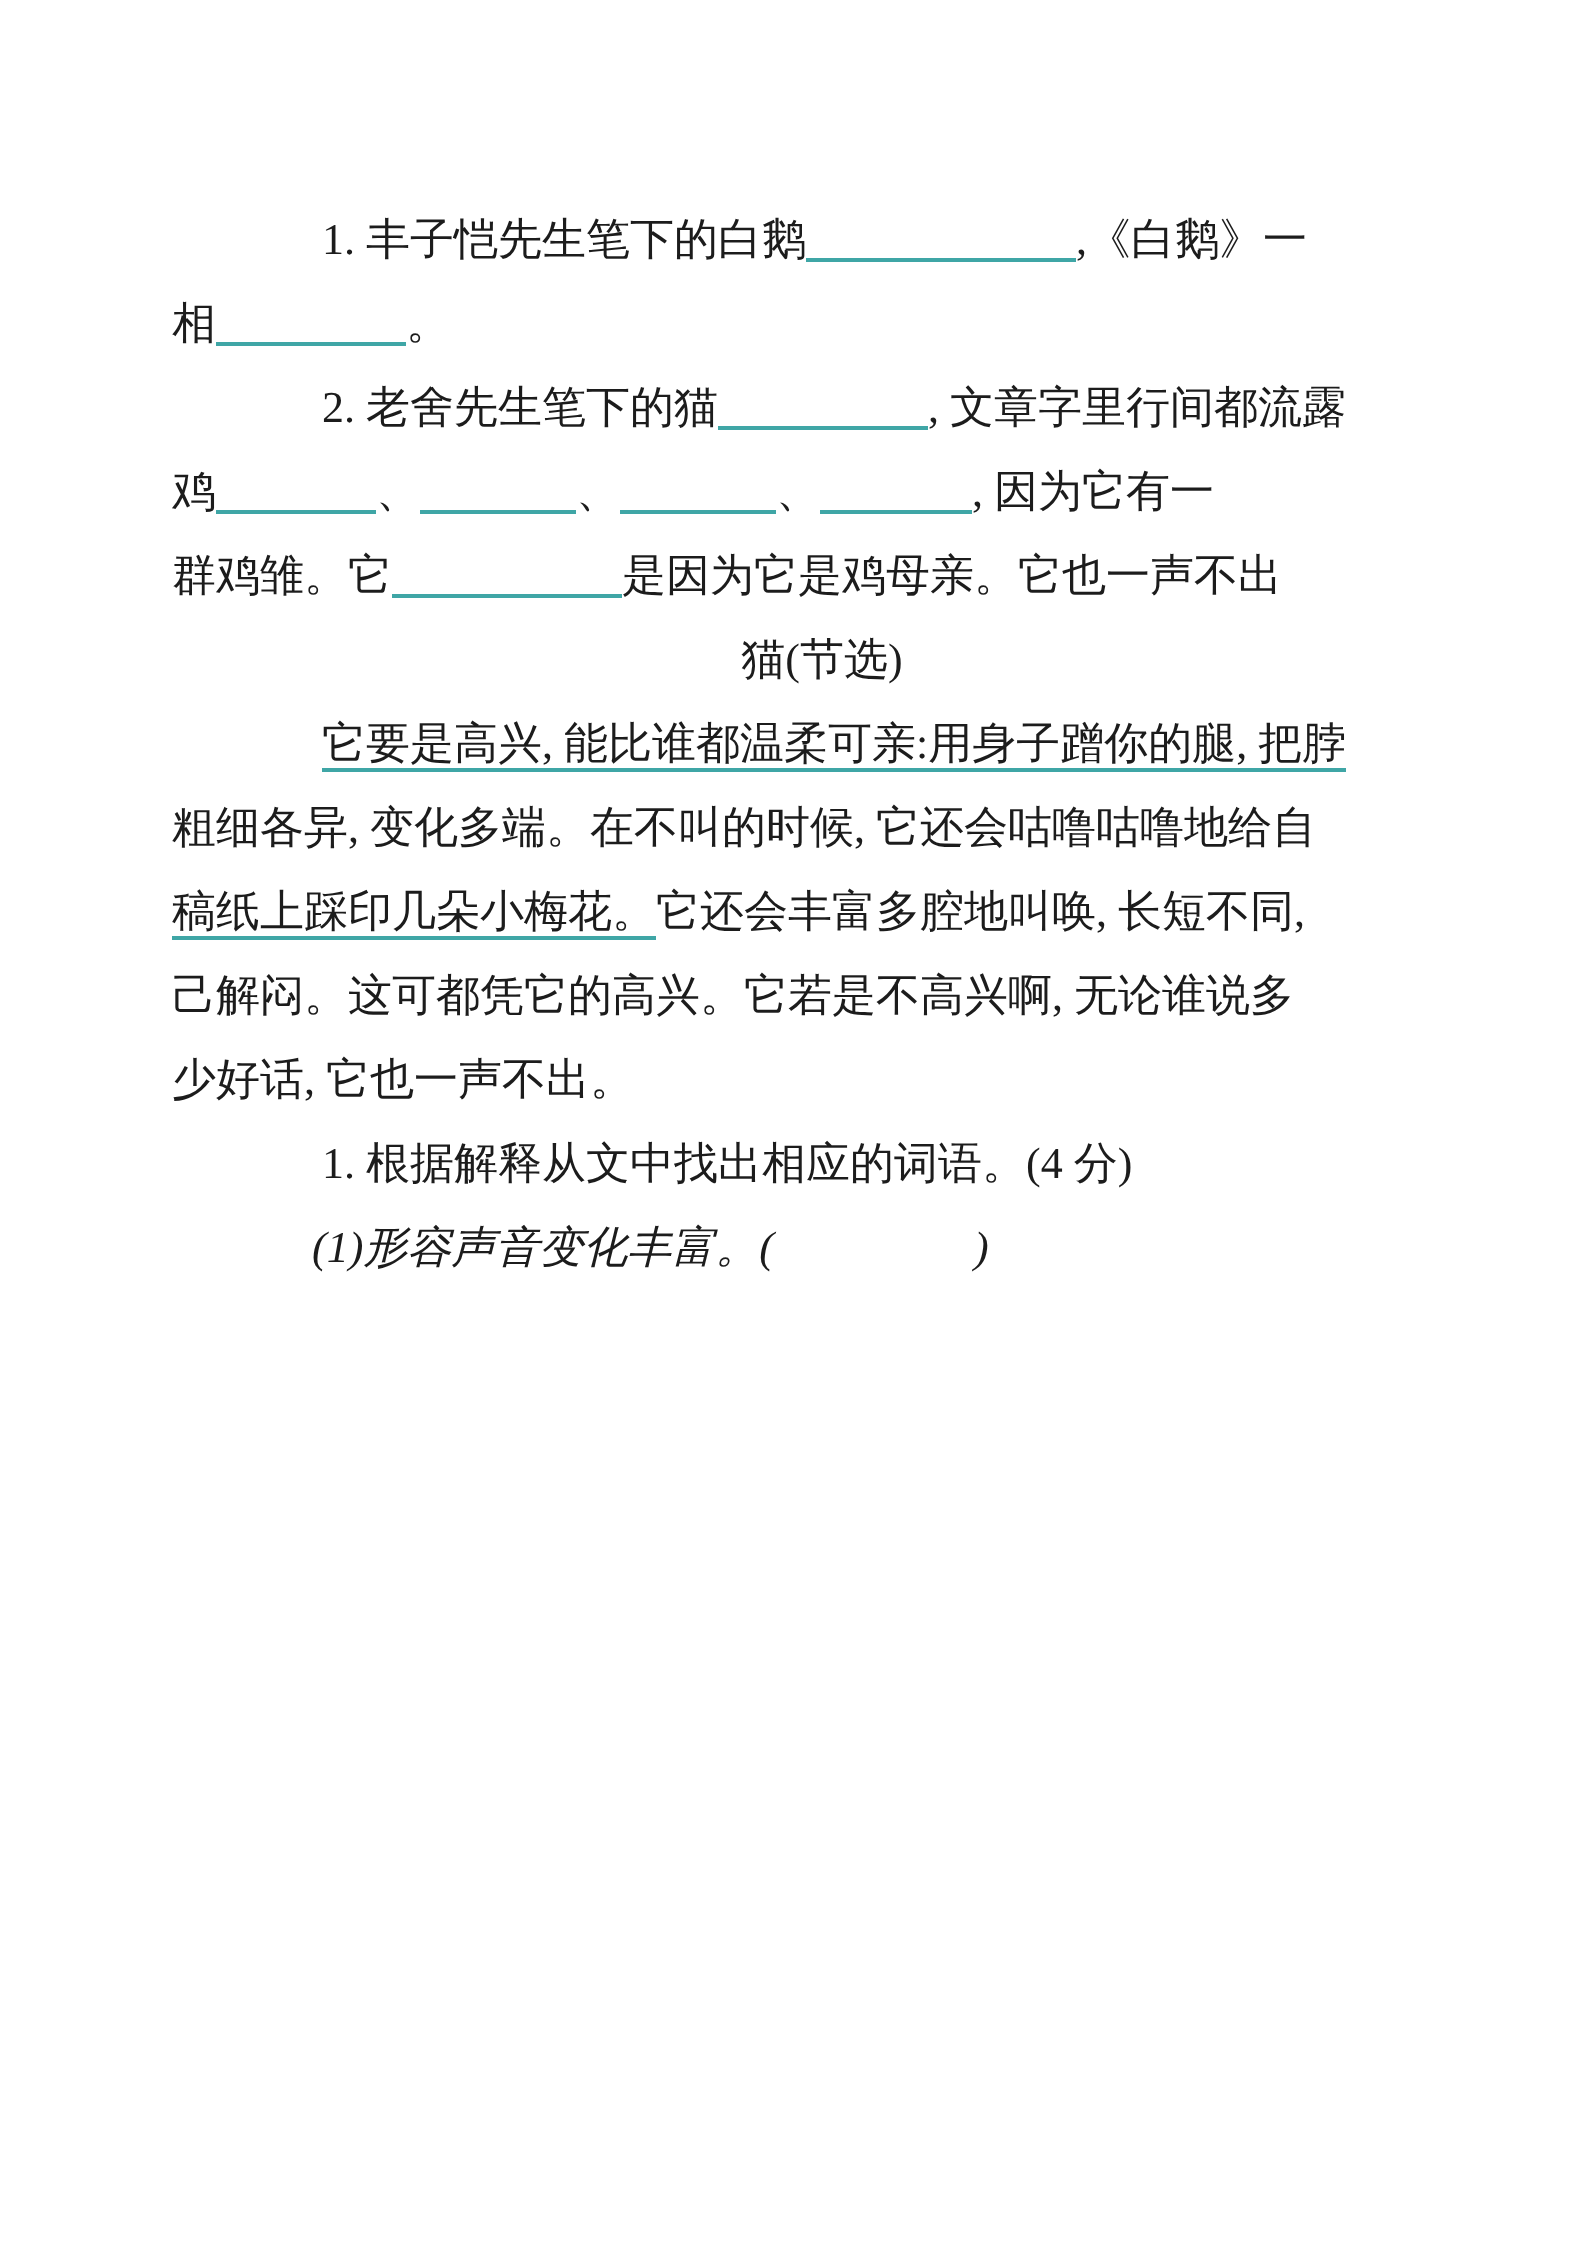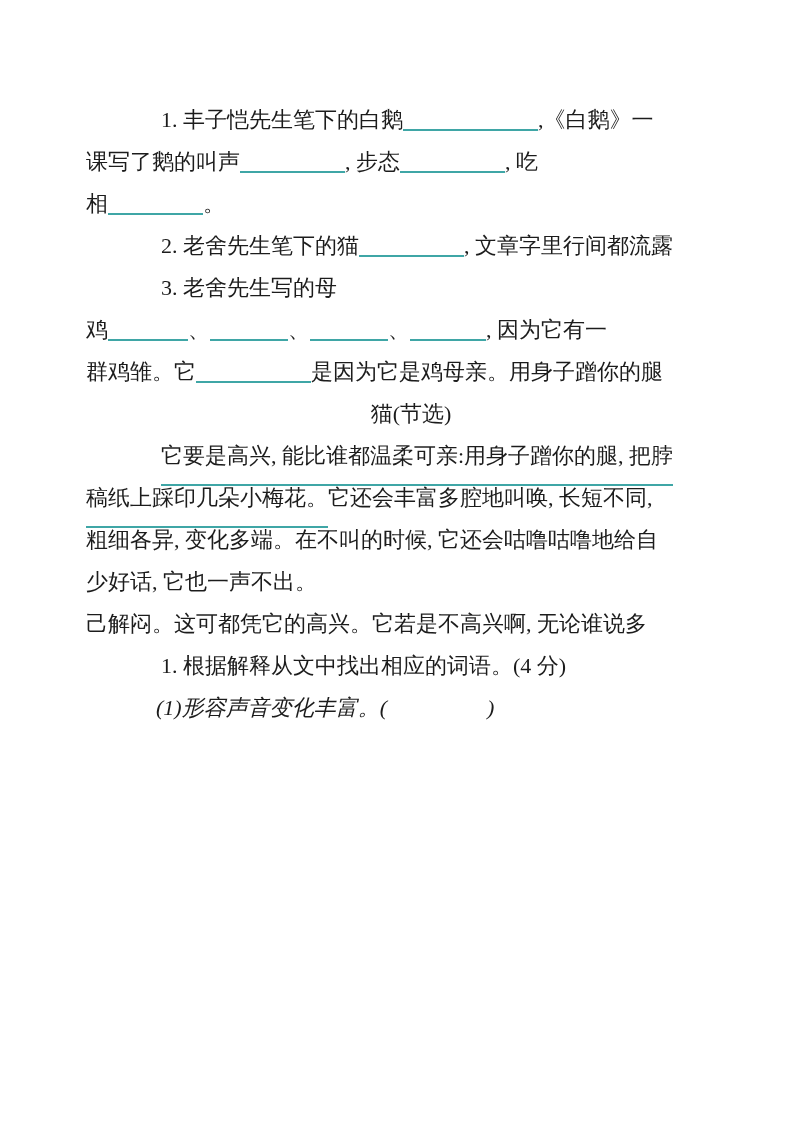--- a/index.html
+++ b/index.html
@@ -31,48 +31,46 @@
     white-space: nowrap;
     color: var(--text-color);
   }
   .line.indent { padding-left: 75px; }
   .line.indent-sm { padding-left: 70px; font-style: italic; }
   .line.center { text-align: center; padding-left: 74px; }
   .seg-text { color: var(--text-color); text-align: right; }
   .seg-underlined {
     color: var(--text-color);
     border-bottom: 2px solid var(--ul-color);
-    padding-bottom: 16px;
+    padding-bottom: 0;
   }
   .seg-blank {
     display: inline-block;
     height: 24px;
     border-bottom: 2px solid var(--ul-color);
     vertical-align: -4px;
   }
   .seg-gap {
     display: inline-block;
     height: 24px;
     vertical-align: -4px;
   }
 </style>
 </head>
 <body>
 
 <div class="page">
   <div class="content">
       <div class="line indent"><span class="seg-text">1. 丰子恺先生笔下的白鹅</span><span class="seg-blank" style="width: 135px;"></span><span class="seg-text">,《白鹅》一</span></div>
-      <div class="line"><span class="seg-text">课写了鹅的叫声</span><span class="seg-blank" style="width: 105px;"></span><span class="seg-text">, 步态</span><span class="seg-blank" style="width: 105px;"></span><span class="seg-text">, 吃</span></div>
       <div class="line"><span class="seg-text">相</span><span class="seg-blank" style="width: 95px;"></span><span class="seg-text">。</span></div>
       <div class="line indent"><span class="seg-text">2. 老舍先生笔下的猫</span><span class="seg-blank" style="width: 105px;"></span><span class="seg-text">, 文章字里行间都流露</span></div>
-      <div class="line indent"><span class="seg-text">3. 老舍先生写的母</span></div>
       <div class="line"><span class="seg-text">鸡</span><span class="seg-blank" style="width: 80px;"></span><span class="seg-text">、</span><span class="seg-blank" style="width: 78px;"></span><span class="seg-text">、</span><span class="seg-blank" style="width: 78px;"></span><span class="seg-text">、</span><span class="seg-blank" style="width: 76px;"></span><span class="seg-text">, 因为它有一</span></div>
-      <div class="line"><span class="seg-text">群鸡雏。它</span><span class="seg-blank" style="width: 115px;"></span><span class="seg-text">是因为它是鸡母亲。用身子蹭你的腿</span></div>
+      <div class="line"><span class="seg-text">群鸡雏。它</span><span class="seg-blank" style="width: 115px;"></span><span class="seg-text">是因为它是鸡母亲。它也一声不出</span></div>
       <div class="line center"><span class="seg-text">猫(节选)</span></div>
       <div class="line indent"><span class="seg-underlined">它要是高兴, 能比谁都温柔可亲:用身子蹭你的腿, 把脖</span></div>
+      <div class="line"><span class="seg-text">粗细各异, 变化多端。在不叫的时候, 它还会咕噜咕噜地给自</span></div>
       <div class="line"><span class="seg-underlined">稿纸上踩印几朵小梅花。</span><span class="seg-text">它还会丰富多腔地叫唤, 长短不同,</span></div>
-      <div class="line"><span class="seg-text">粗细各异, 变化多端。在不叫的时候, 它还会咕噜咕噜地给自</span></div>
+      <div class="line"><span class="seg-text">己解闷。这可都凭它的高兴。它若是不高兴啊, 无论谁说多</span></div>
       <div class="line"><span class="seg-text">少好话, 它也一声不出。</span></div>
-      <div class="line"><span class="seg-text">己解闷。这可都凭它的高兴。它若是不高兴啊, 无论谁说多</span></div>
       <div class="line indent"><span class="seg-text">1. 根据解释从文中找出相应的词语。(4 分)</span></div>
       <div class="line indent-sm"><span class="seg-text">(1)形容声音变化丰富。(</span><span class="seg-gap" style="width: 100px;"></span><span class="seg-text">)</span></div>
     </div>
 </div>
 
 </body></html>

